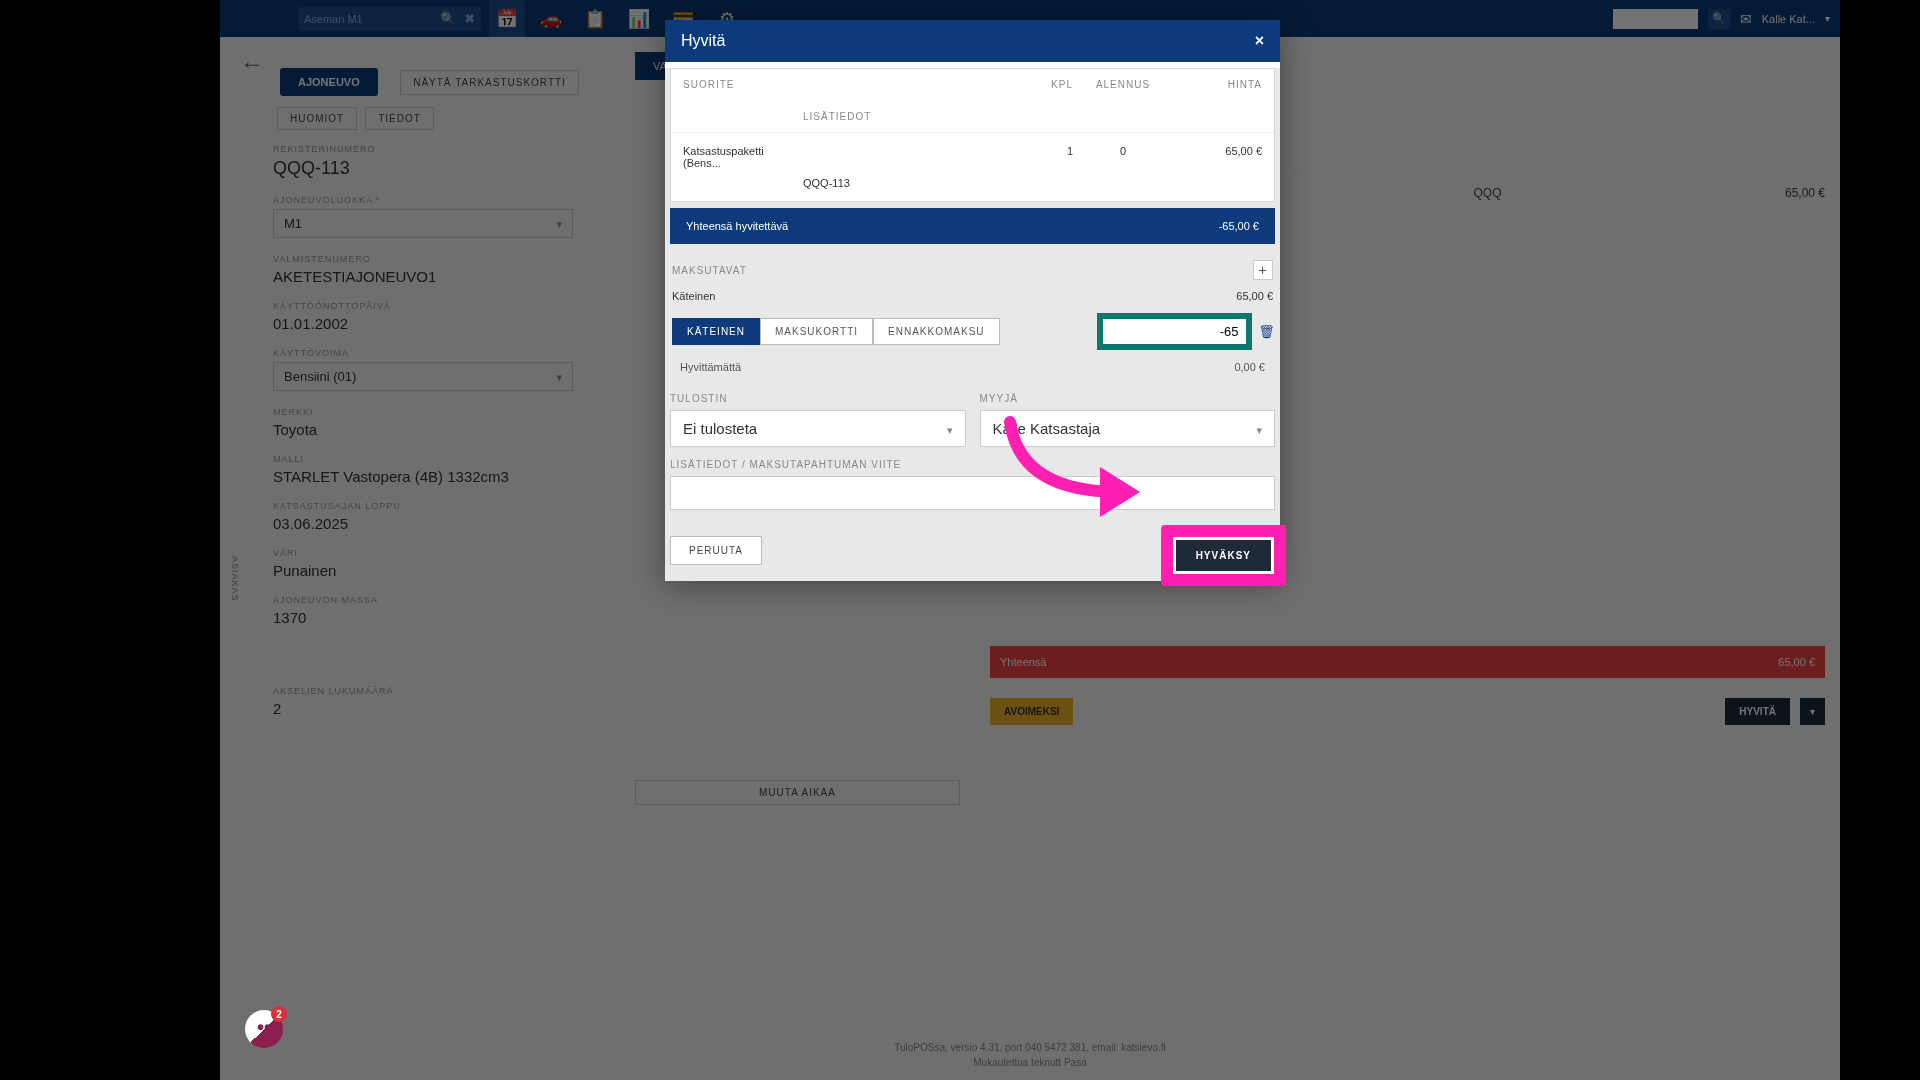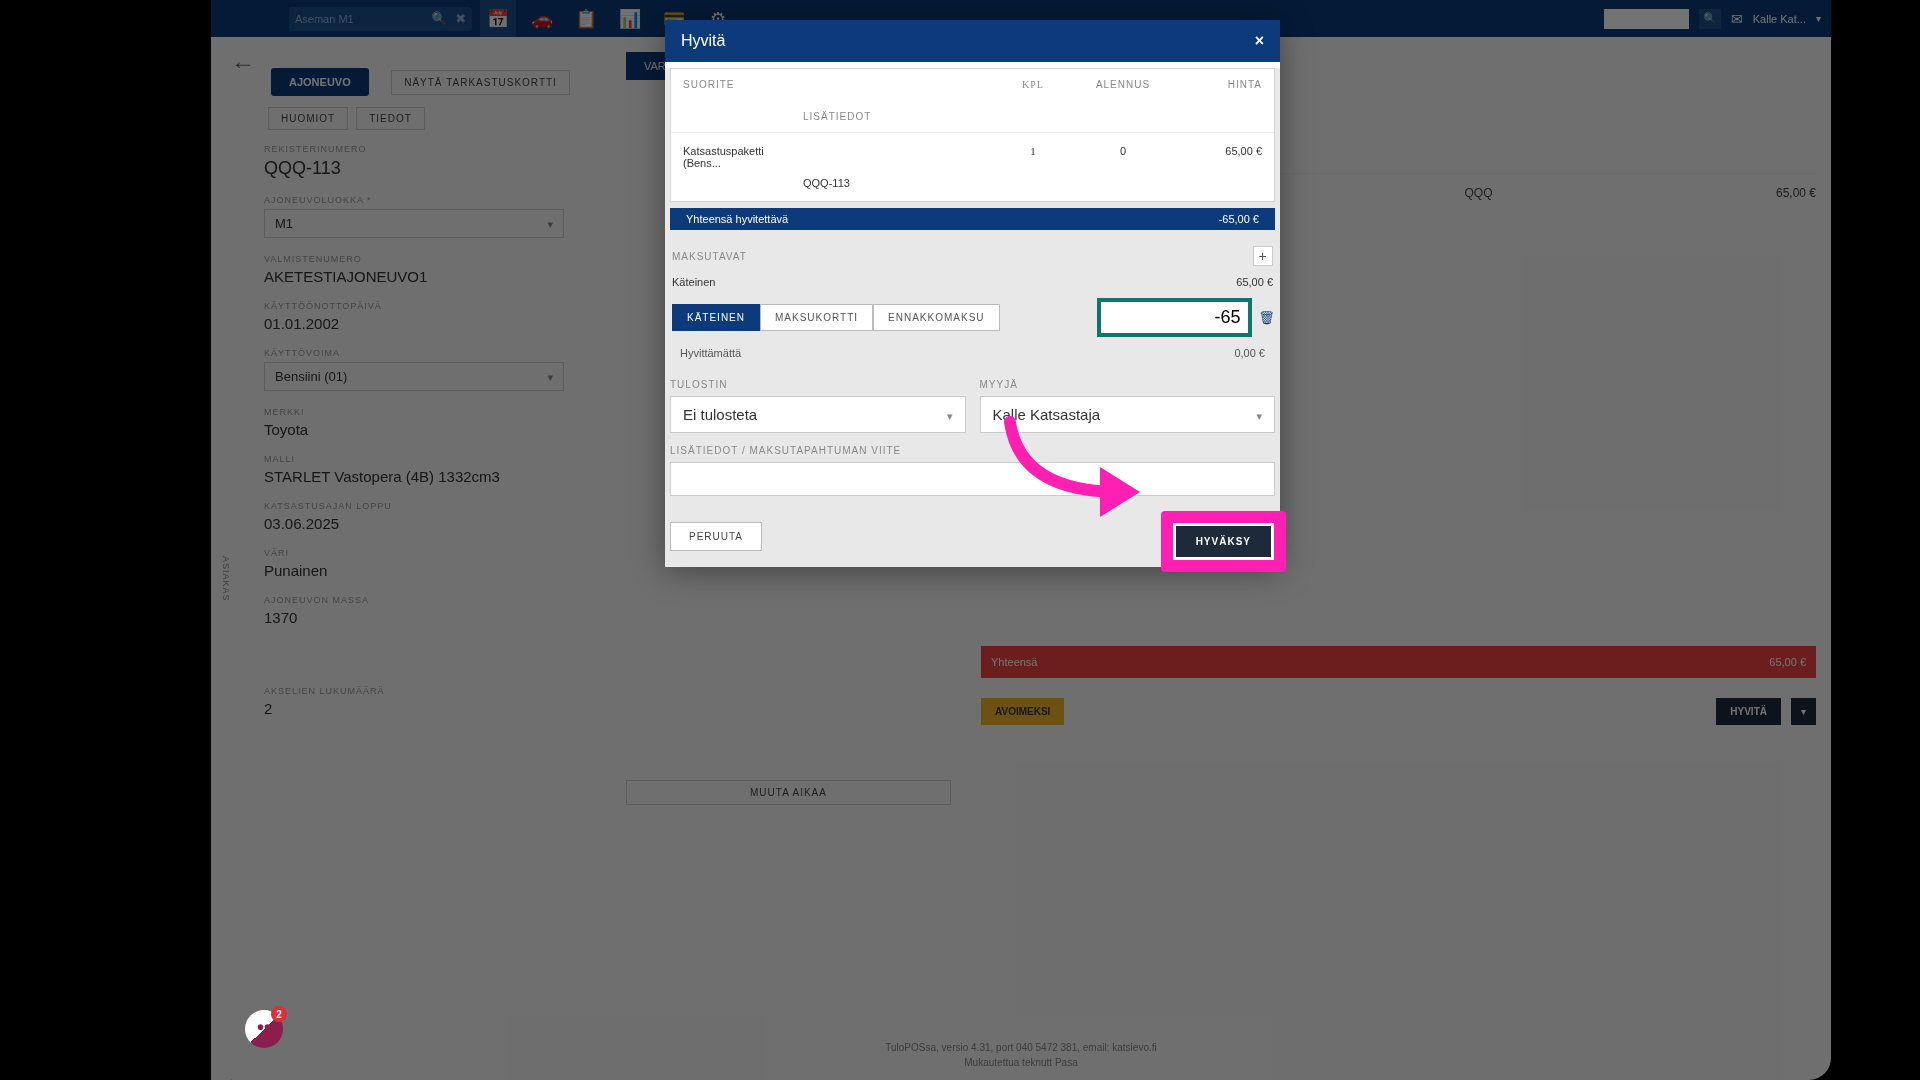--- a/index.html
+++ b/index.html
@@ -1,18 +1,18 @@
 <!DOCTYPE html>
 <html><head>
   <meta charset="utf-8">
   <style>
     * { box-sizing: border-box; margin: 0; padding: 0; font-family: Arial, sans-serif; }
     body { background: #000; overflow: hidden; width: 1920px; height: 1080px; position: relative; }
     
-    .app-container { position: absolute; left: 211px; top: 0; width: 1620px; height: 1080px; background: #f5f5f5; border-radius: 22px; }
+    .app-container { position: absolute; left: 220px; top: 0; width: 1620px; height: 1080px; background: #f5f5f5; }
     
     
     .topnav { background: #0c3a7a; height: 37px; display: flex; align-items: center; padding: 0 10px; gap: 8px; }
     .topnav-logo { width: 60px; height: 25px; background: #0c3a7a; }
     .search-wrap { display: flex; align-items: center; background: #1d5090; border-radius: 3px; padding: 2px 6px; height: 24px; }
     .search-input { background: transparent; border: none; color: #8fb0d9; font-size: 11px; width: 130px; outline: none; }
     .search-input::placeholder { color: #8fb0d9; }
     .nav-icon { width: 36px; height: 37px; display: flex; align-items: center; justify-content: center; color: #fff; font-size: 18px; cursor: pointer; }
     .nav-icon.active { background: #1d5090; }
     .topnav-right { margin-left: auto; display: flex; align-items: center; gap: 10px; }
@@ -62,36 +62,36 @@
     .modal-header { background: #0c3a7a; color: #fff; padding: 12px 16px; display: flex; justify-content: space-between; align-items: center; }
     .modal-title { font-size: 16px; }
     .modal-close { font-size: 16px; cursor: pointer; color: #fff; font-weight: bold; }
     .modal-body { padding: 0; background: #e8e8e8; }
     
     .modal-table { width: calc(100% - 10px); margin: 6px 5px; background: #fff; border: 1px solid #d5d5d5; }
     .mt-header { display: flex; padding: 10px 12px; font-size: 10px; color: #888; letter-spacing: 1px; border-bottom: 1px solid #eee; }
     .mt-row { display: flex; padding: 12px; font-size: 11px; color: #333; }
     .col-suorite { width: 120px; }
     .col-lisa { width: 190px; margin-top: 32px; }
-    .col-kpl { width: 80px; text-align: center; font-family: Liberation Serif, serif; }
+    .col-kpl { width: 80px; text-align: right; }
     .col-alennus { width: 100px; text-align: center; }
     .col-hinta { flex: 1; text-align: right; }
     
-    .total-bar-modal { background: #0c3a7a; color: #fff; padding: 5px 16px; font-size: 11px; display: flex; justify-content: space-between; margin: 0 5px; }
+    .total-bar-modal { background: #0c3a7a; color: #fff; padding: 12px 16px; font-size: 11px; display: flex; justify-content: space-between; margin: 0 5px; }
     
     .maksutavat-section { padding: 10px 5px; }
     .section-label { font-size: 10px; color: #888; letter-spacing: 1px; padding: 6px 2px; display: flex; justify-content: space-between; align-items: center; }
     .plus-box { border: 1px solid #ccc; width: 20px; height: 20px; display: flex; align-items: center; justify-content: center; font-size: 14px; color: #555; background: #fff; cursor: pointer; }
     .cash-row { display: flex; justify-content: space-between; font-size: 11px; color: #333; padding: 4px 2px; }
     
     .pay-tabs { display: flex; margin: 8px 2px; }
     .pay-tab { padding: 7px 14px; font-size: 10px; letter-spacing: 1px; border: 1px solid #bbb; background: #fff; color: #555; cursor: pointer; }
     .pay-tab.active { background: #0c3a7a; color: #fff; border-color: #0c3a7a; }
     .pay-input-wrap { display: flex; align-items: center; gap: 6px; margin-left: auto; }
-    .pay-input { width: 155px; border: 4px solid #0f766e; padding: 5px 8px; text-align: right; font-size: 18px; background: #fff; }
+    .pay-input { width: 155px; border: 6px solid #0f766e; padding: 5px 8px; text-align: right; font-size: 13px; background: #fff; }
     .trash-icon { color: #0c3a7a; font-size: 13px; cursor: pointer; }
     
     .remain-row { display: flex; justify-content: space-between; font-size: 11px; color: #555; padding: 8px 10px; }
     
     .selects-row { display: flex; gap: 14px; padding: 2px 5px 10px; }
     .sel-col { flex: 1; }
     .sel-label { font-size: 10px; color: #888; letter-spacing: 1px; margin-bottom: 6px; display: block; }
     .sel-box { background: #fff; border: 1px solid #ccc; padding: 9px 12px; font-size: 15px; color: #333; display: flex; justify-content: space-between; align-items: center; cursor: pointer; }
     
     .ref-section { padding: 2px 5px 14px; }

